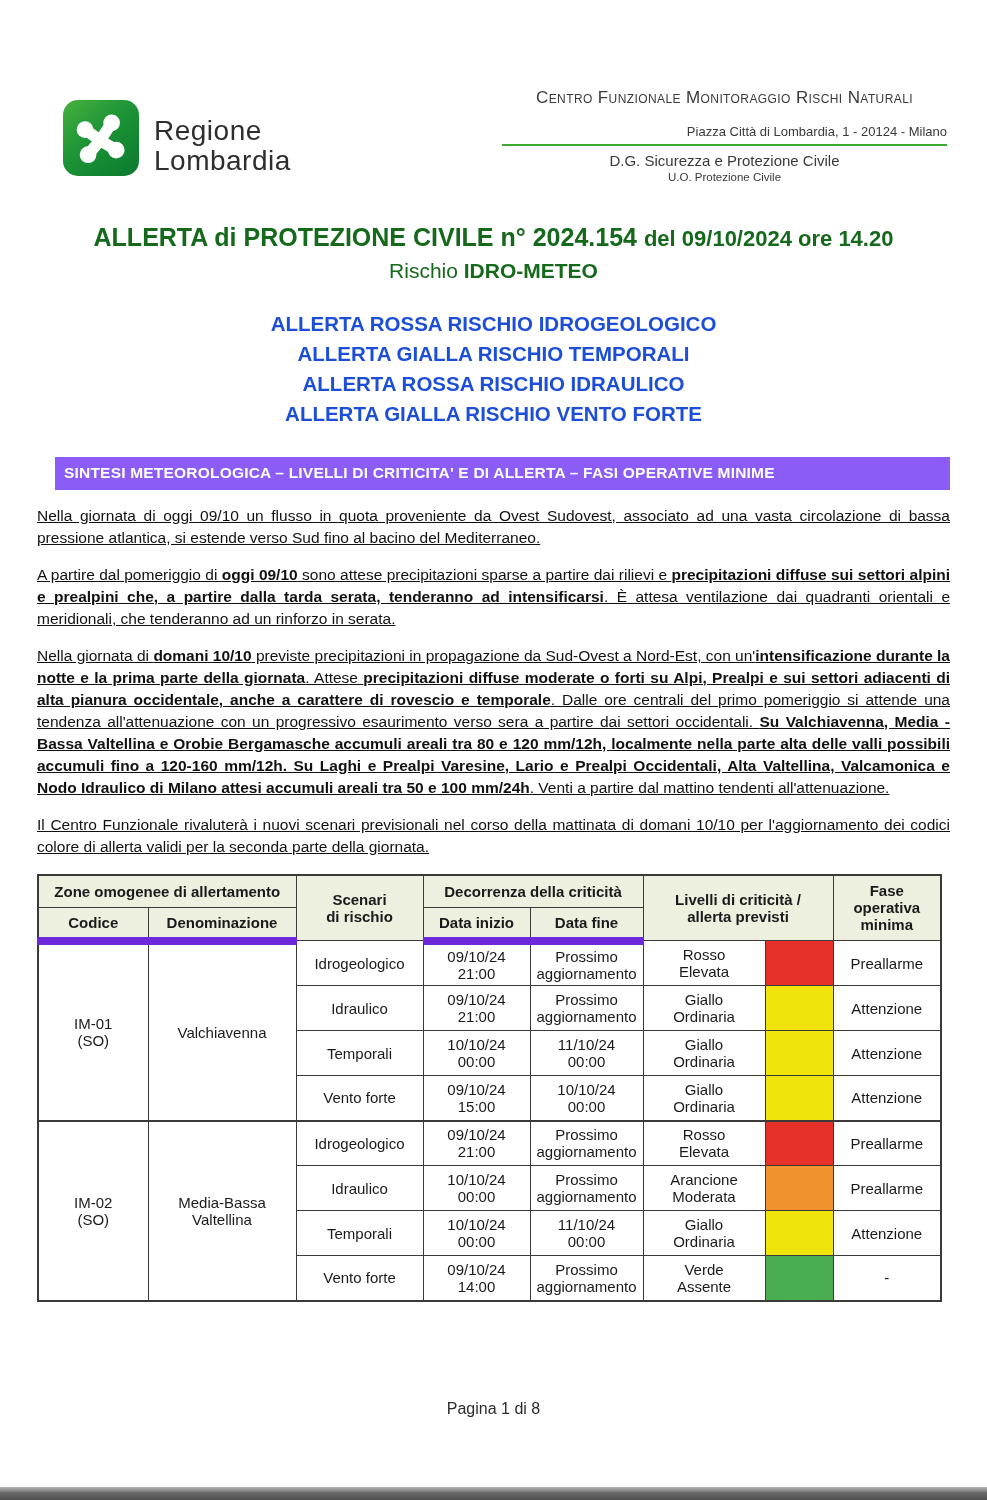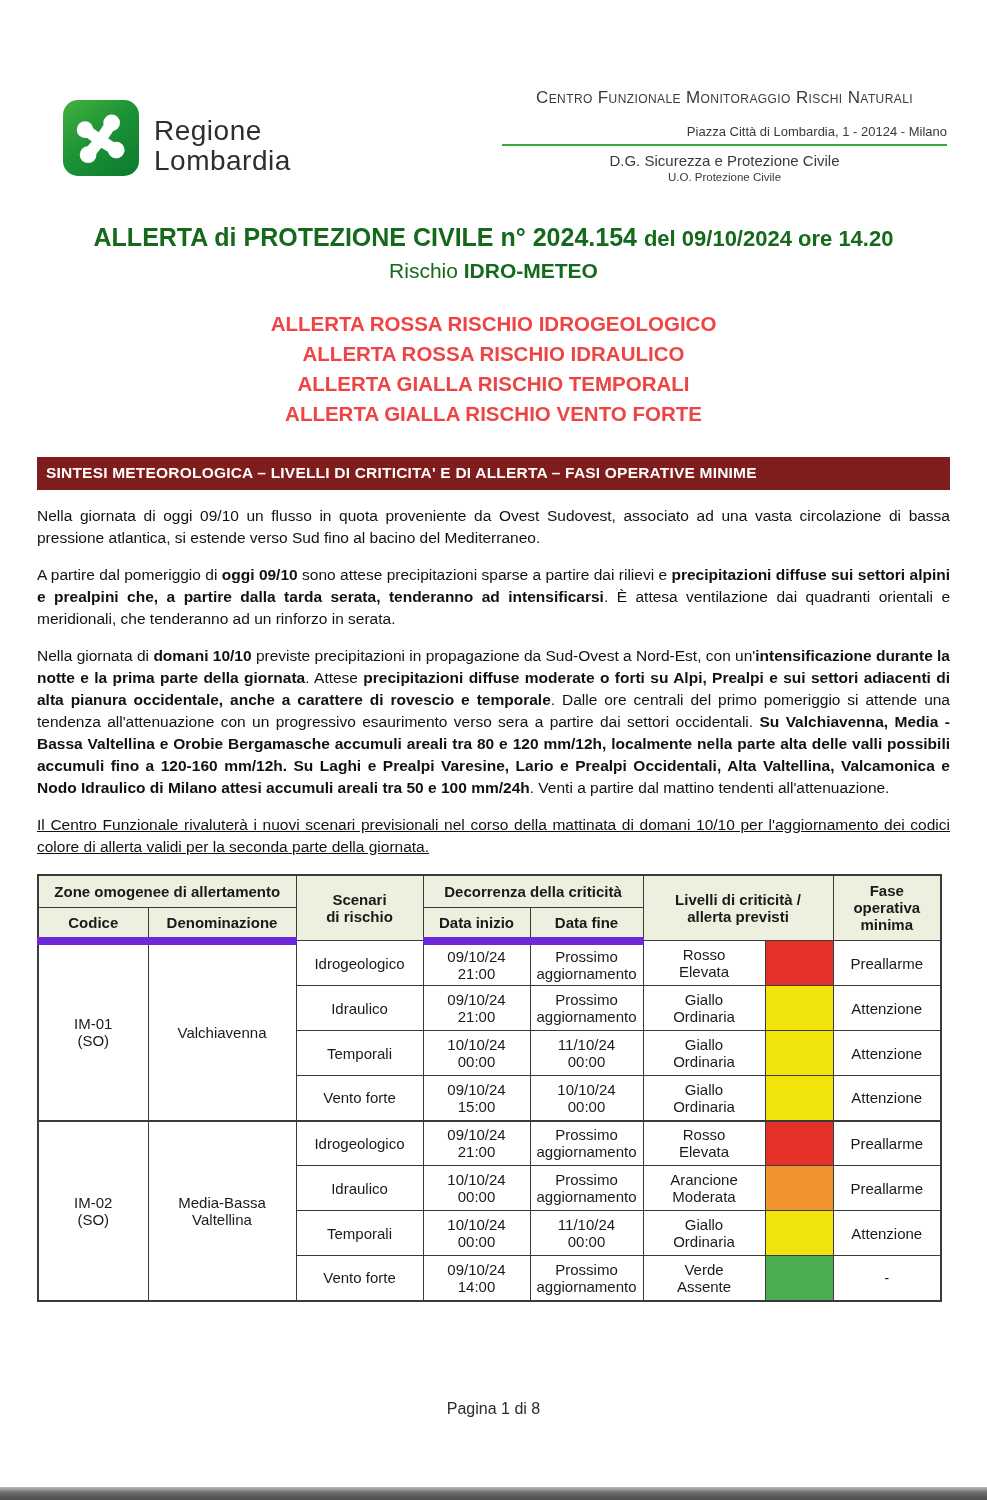--- a/index.html
+++ b/index.html
@@ -22,28 +22,28 @@
   .org-line4 { font-size:15px; }
   .org-line5 { font-size:11.5px; margin-top:2px; }
 
   
   .title-block { text-align:center; margin-top:40px; color:#15691b; }
   .title-main { font-weight:bold; font-size:25px; }
   .title-date { font-weight:bold; font-size:22px; }
   .title-sub { font-size:21px; margin-top:7px; }
   .title-sub .bold { font-weight:bold; }
 
-  .alerts { text-align:center; margin-top:26px; color:#ef4444; font-weight:bold; font-size:20.5px; line-height:1.47; }
-
-  
-  .banner { margin:27px 37px 0 37px; background:#7f1d1d; color:#ffffff; font-weight:bold;
+  .alerts { text-align:center; margin-top:26px; color:#1d4ed8; font-weight:bold; font-size:20.5px; line-height:1.47; }
+
+  
+  .banner { margin:27px 37px 0 55px; background:#8b5cf6; color:#ffffff; font-weight:bold;
     font-size:15.5px; padding:7px 9px 8px 9px; letter-spacing:.2px; }
 
   
-  .paras { margin:15px 37px 16px 37px; font-size:15.5px; line-height:1.42; text-align:justify; color:#111; }
+  .paras { margin:15px 37px 16px 37px; font-size:15.5px; line-height:1.42; text-align:justify; color:#111;text-decoration:underline; }
   .paras p { margin-bottom:15px; }
   .paras p.underline { text-decoration:underline; }
 
   
   table.alert-table { border-collapse:collapse; margin:6px 37px 0 37px; width:816px;
     font-size:15px; text-align:center; table-layout:fixed; }
   .alert-table th, .alert-table td { border:1px solid #3a3a3a; vertical-align:middle; padding:2px 3px; }
   .alert-table th { background:#edf0df; font-weight:bold; }
   .alert-table { border:2px solid #3a3a3a; }
   .alert-table .thick-top td { border-top:2px solid #3a3a3a; }
@@ -108,22 +108,22 @@
     <div>
       <span class="title-main">ALLERTA di PROTEZIONE CIVILE n° 2024.154 </span><span class="title-date">del 09/10/2024 ore 14.20</span>
     </div>
     <div class="title-sub">
       <span>Rischio </span><span class="bold">IDRO-METEO</span>
     </div>
   </div>
 
   <div class="alerts">
     <div>ALLERTA ROSSA RISCHIO IDROGEOLOGICO</div>
+    <div>ALLERTA GIALLA RISCHIO TEMPORALI</div>
     <div>ALLERTA ROSSA RISCHIO IDRAULICO</div>
-    <div>ALLERTA GIALLA RISCHIO TEMPORALI</div>
     <div>ALLERTA GIALLA RISCHIO VENTO FORTE</div>
   </div>
 
   <div class="banner">SINTESI METEOROLOGICA – LIVELLI DI CRITICITA' E DI ALLERTA – FASI OPERATIVE MINIME</div>
 
   <div class="paras">
     <p><span>Nella giornata di oggi 09/10 un flusso in quota proveniente da Ovest Sudovest, associato ad una vasta circolazione di bassa pressione atlantica, si estende verso Sud fino al bacino del Mediterraneo.</span></p>
     <p><span>A partire dal pomeriggio di </span><span style="font-weight: bold;">oggi 09/10</span><span> sono attese precipitazioni sparse a partire dai rilievi e </span><span style="font-weight: bold;">precipitazioni diffuse sui settori alpini e prealpini che, a partire dalla tarda serata, tenderanno ad intensificarsi</span><span>. È attesa ventilazione dai quadranti orientali e meridionali, che tenderanno ad un rinforzo in serata.</span></p>
     <p><span>Nella giornata di </span><span style="font-weight: bold;">domani 10/10</span><span> previste precipitazioni in propagazione da Sud-Ovest a Nord-Est, con un'</span><span style="font-weight: bold;">intensificazione durante la notte e la prima parte della giornata</span><span>. Attese </span><span style="font-weight: bold;">precipitazioni diffuse moderate o forti su Alpi, Prealpi e sui settori adiacenti di alta pianura occidentale, anche a carattere di rovescio e temporale</span><span>. Dalle ore centrali del primo pomeriggio si attende una tendenza all'attenuazione con un progressivo esaurimento verso sera a partire dai settori occidentali. </span><span style="font-weight: bold;">Su Valchiavenna, Media - Bassa Valtellina e Orobie Bergamasche accumuli areali tra 80 e 120 mm/12h, localmente nella parte alta delle valli possibili accumuli fino a 120-160 mm/12h. Su Laghi e Prealpi Varesine, Lario e Prealpi Occidentali, Alta Valtellina, Valcamonica e Nodo Idraulico di Milano attesi accumuli areali tra 50 e 100 mm/24h</span><span>. Venti a partire dal mattino tendenti all'attenuazione.</span></p>
     <p class="underline"><span>Il Centro Funzionale rivaluterà i nuovi scenari previsionali nel corso della mattinata di domani 10/10 per l'aggiornamento dei codici colore di allerta validi per la seconda parte della giornata.</span></p>

